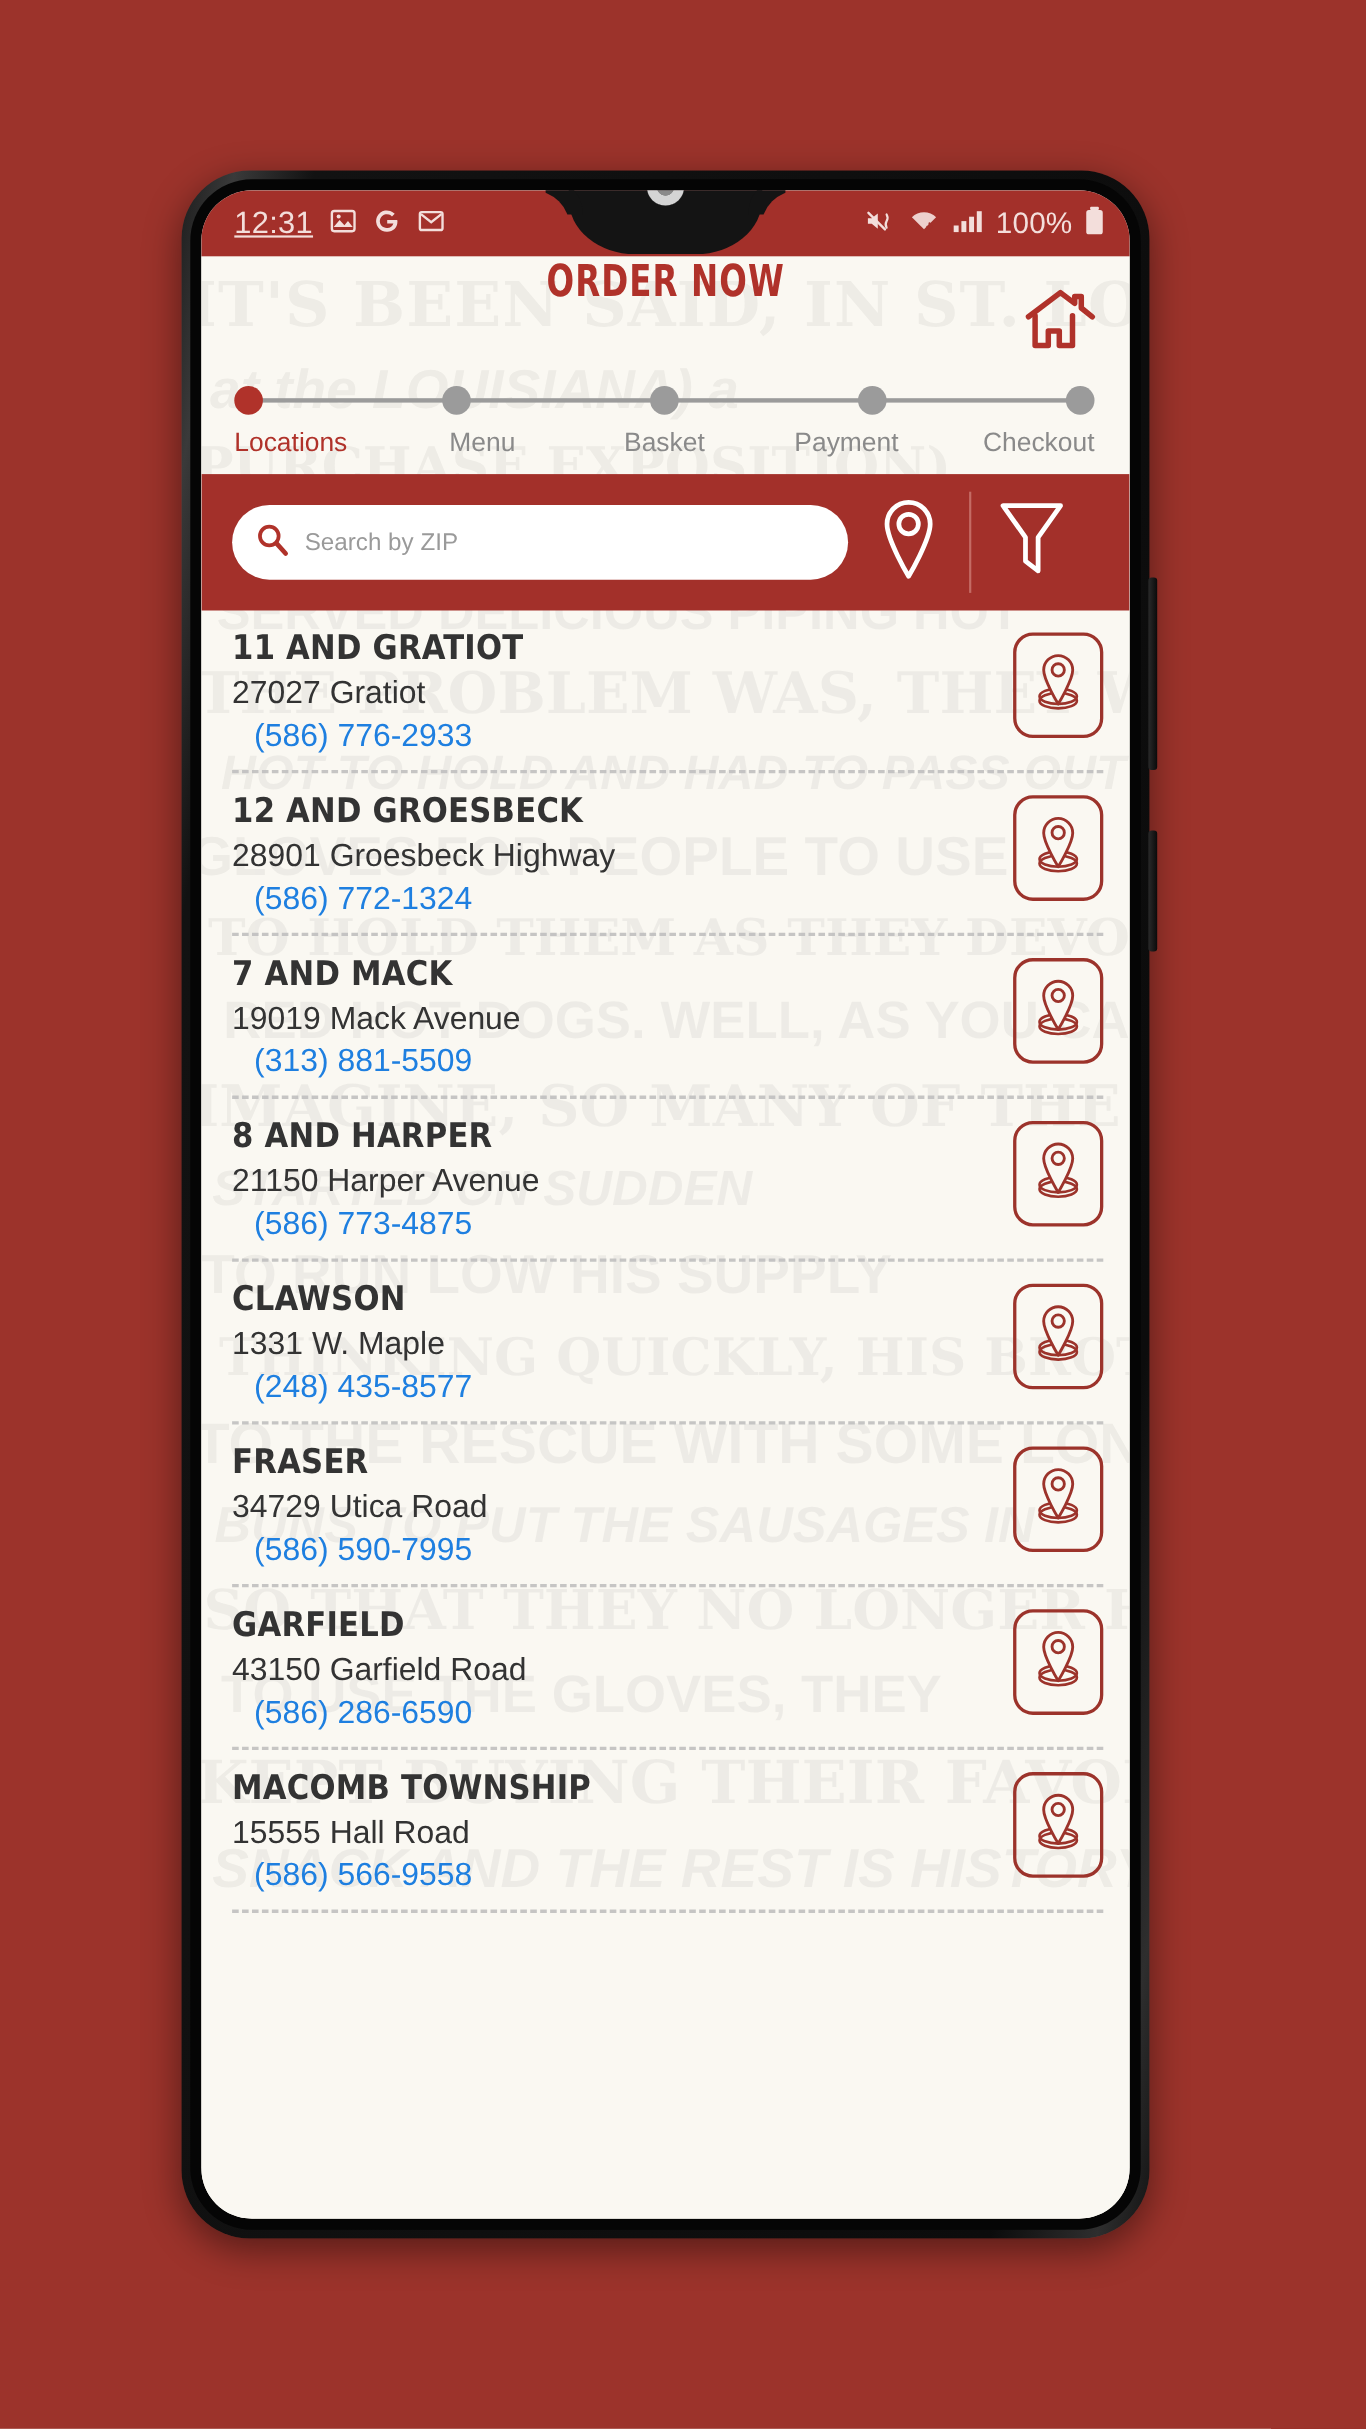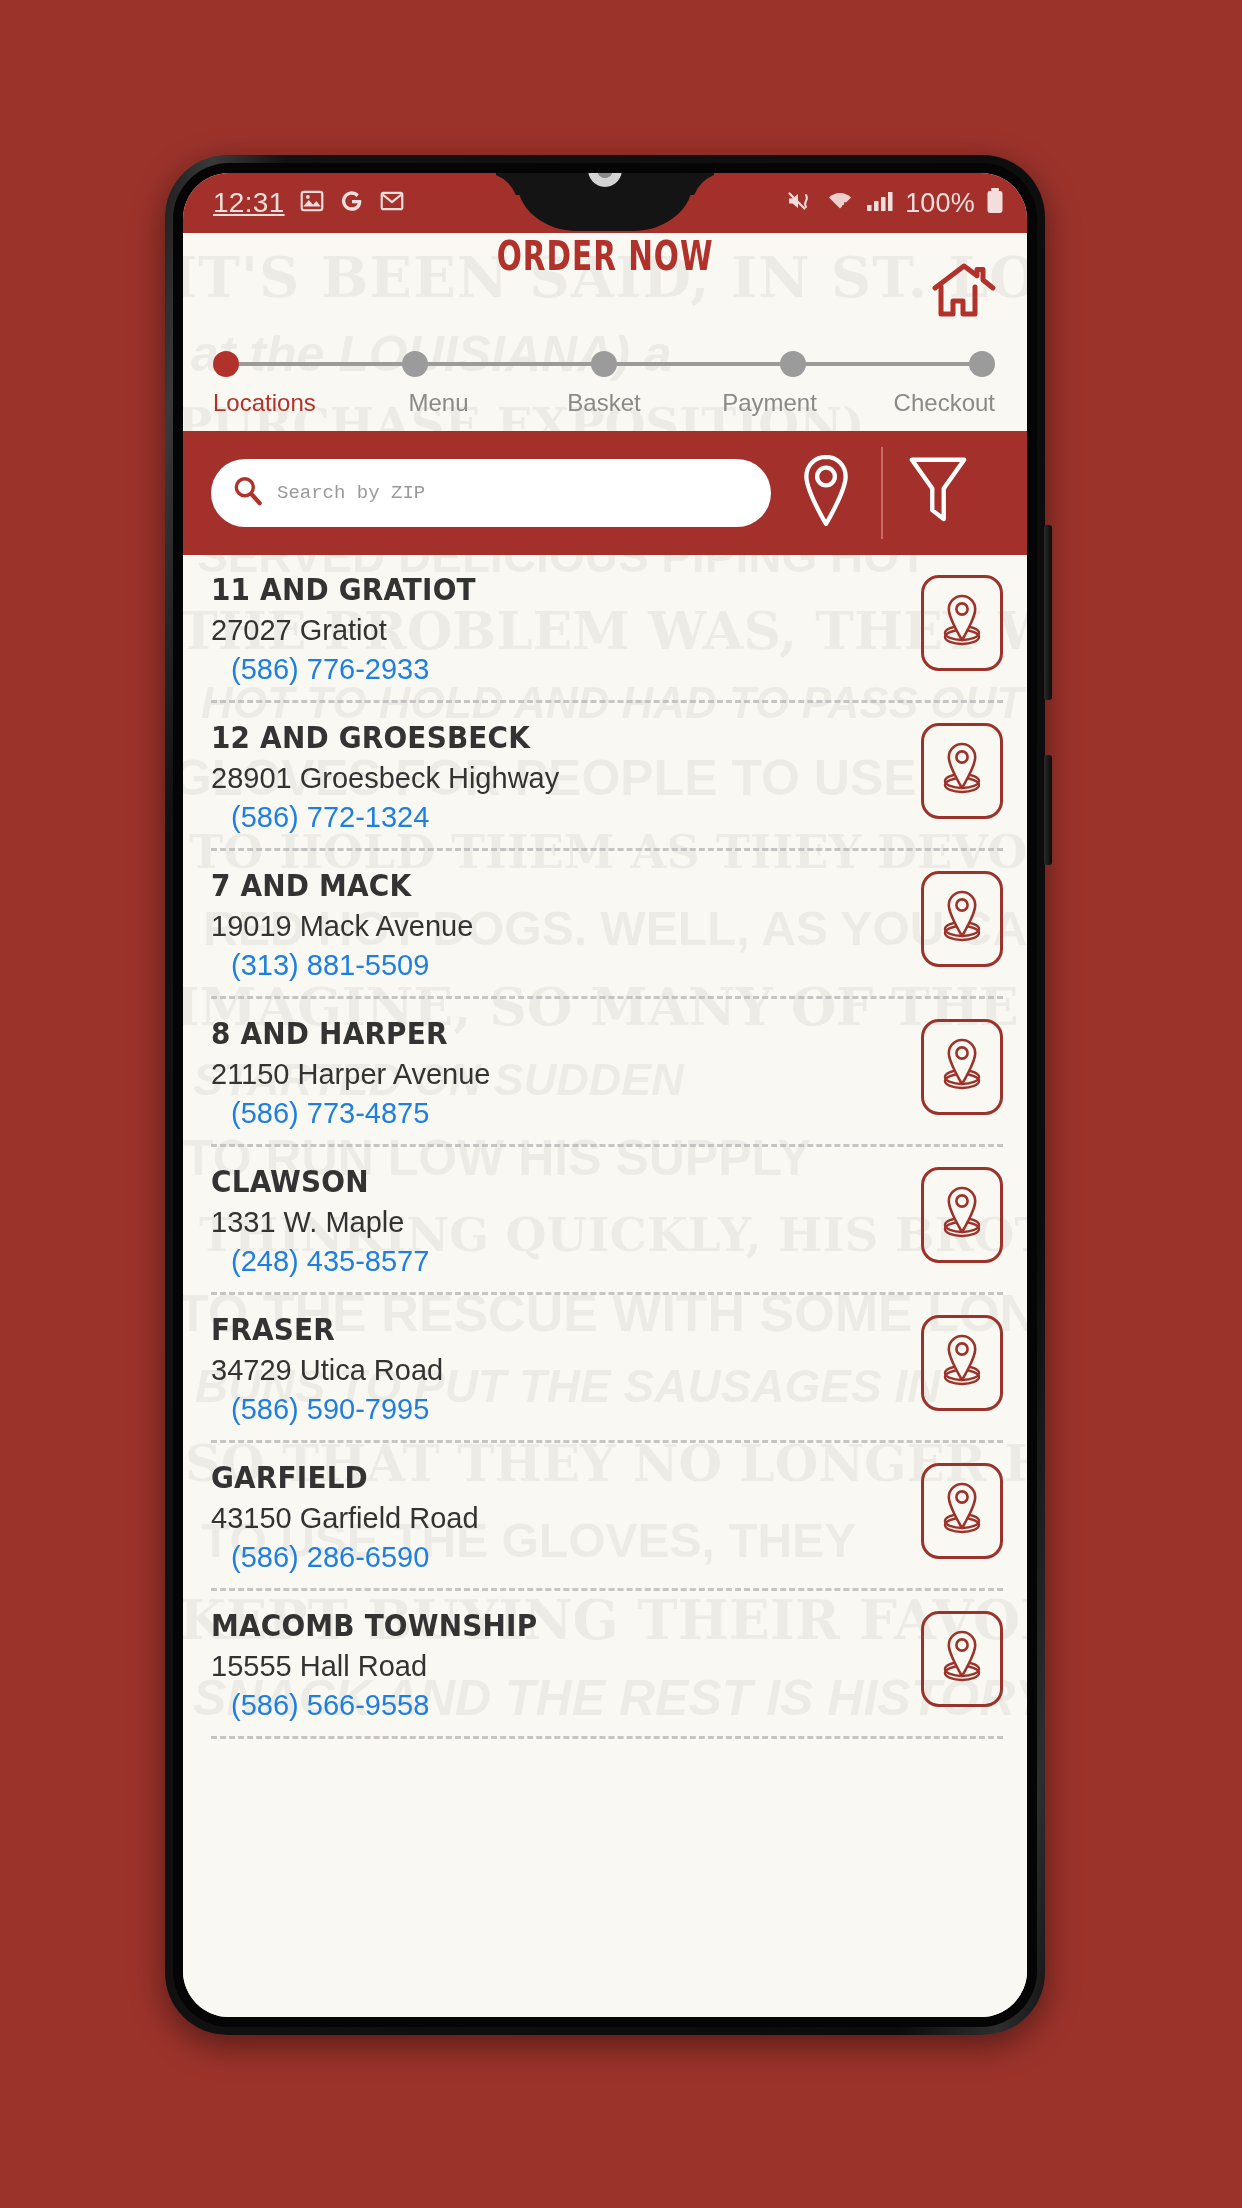--- a/index.html
+++ b/index.html
@@ -190,22 +190,22 @@
     height:68px;
     background:#fff;
     border-radius:34px;
     display:flex; align-items:center;
     padding:0 20px;
     gap:12px;
     max-width:560px;
   }
   #search-input{
     border:none; outline:none; background:transparent;
-    font-size:19px; color:#4a4a4a; width:100%;
-    font-family:Liberation Mono, monospace;
+    font-size:22px; color:#4a4a4a; width:100%;
+    font-family:Liberation Sans, sans-serif;
   }
   #search-input::placeholder{ color:#9a9a9a; }
   #pin-btn{
     width:110px; display:flex; align-items:center; justify-content:center;
   }
   #divider-v{ width:2px; height:92px; background:#C46B64; }
   #filter-btn{
     width:110px; display:flex; align-items:center; justify-content:center;
   }
 

